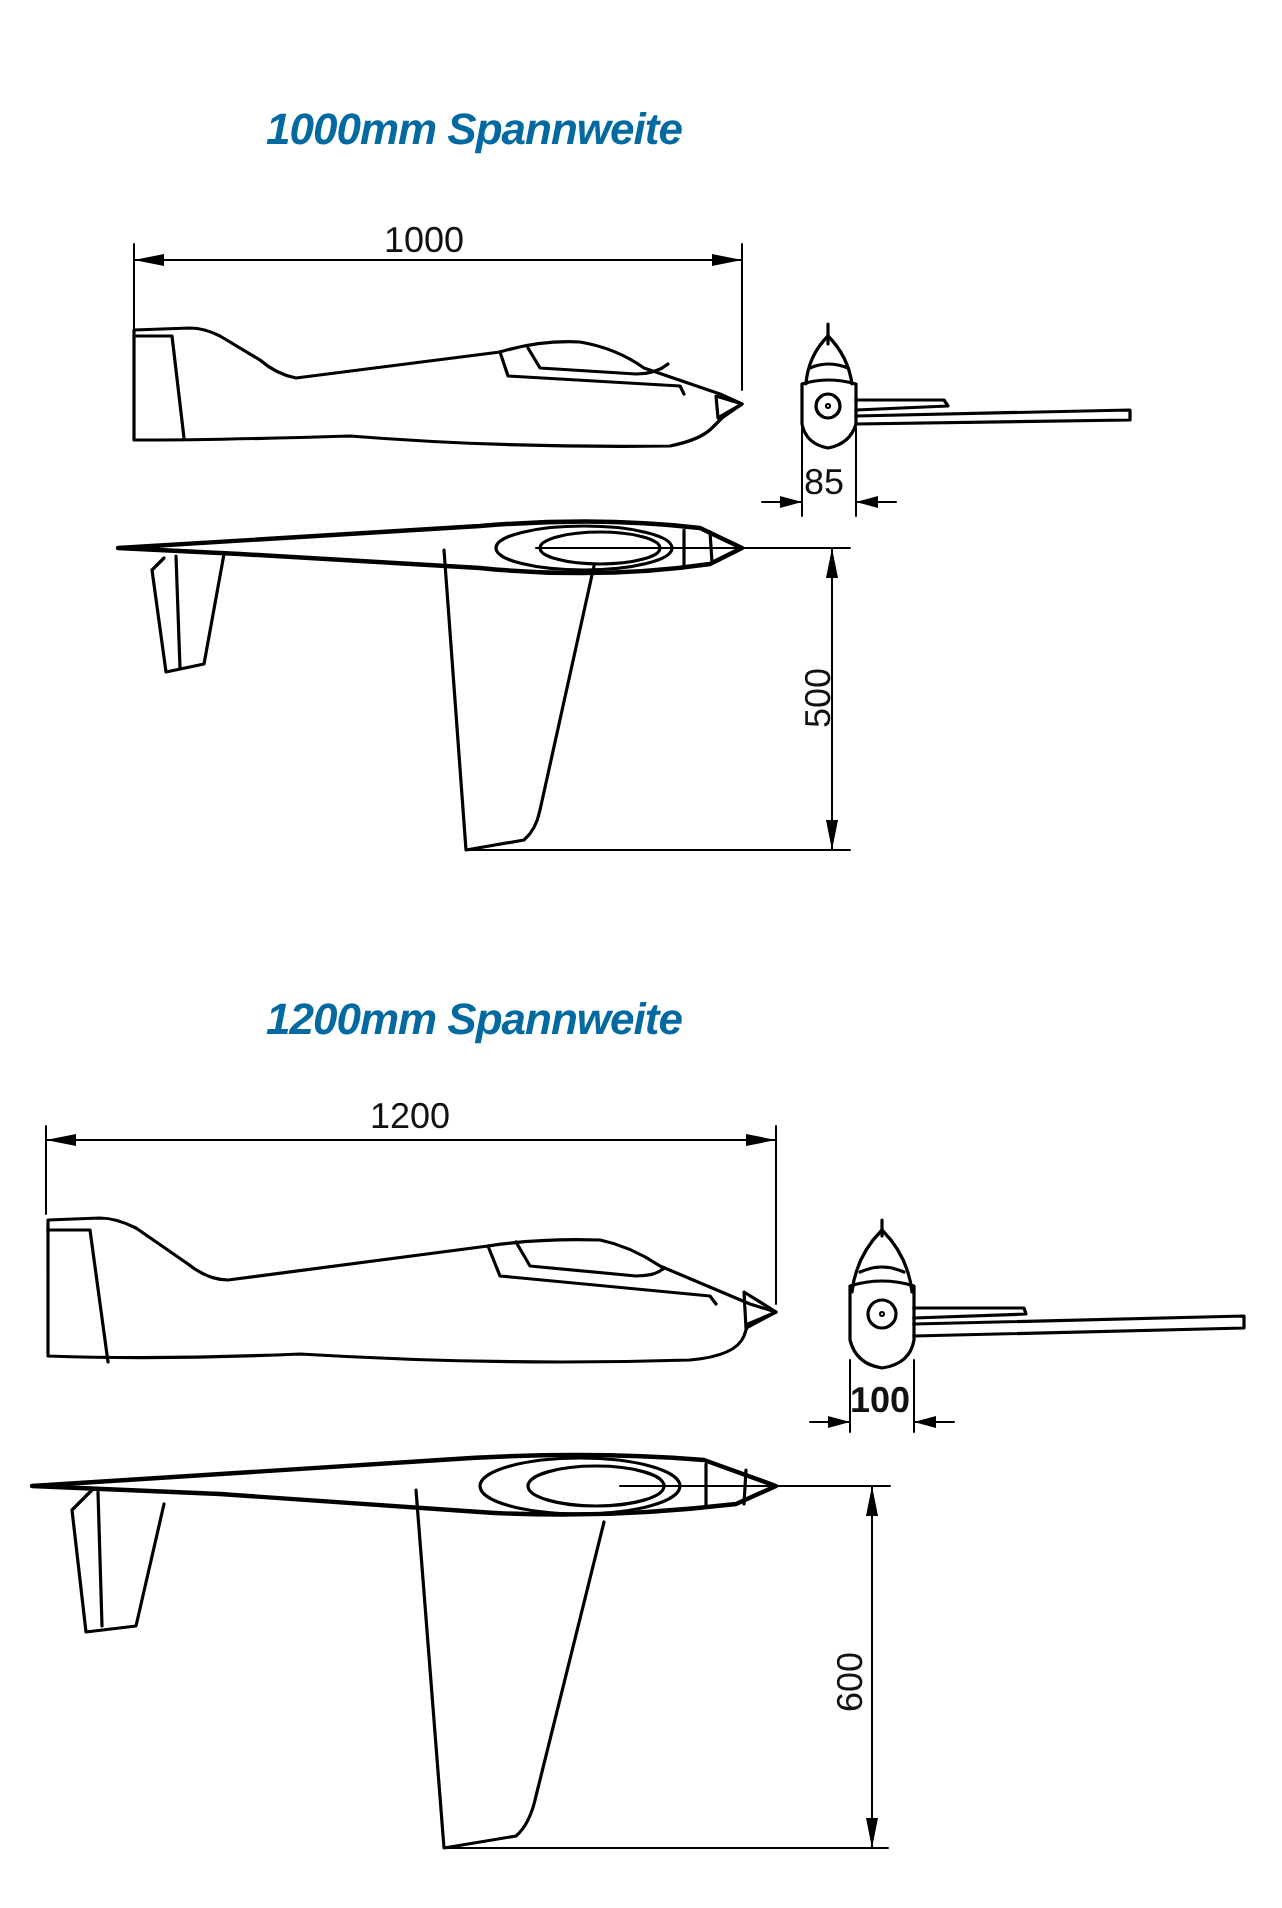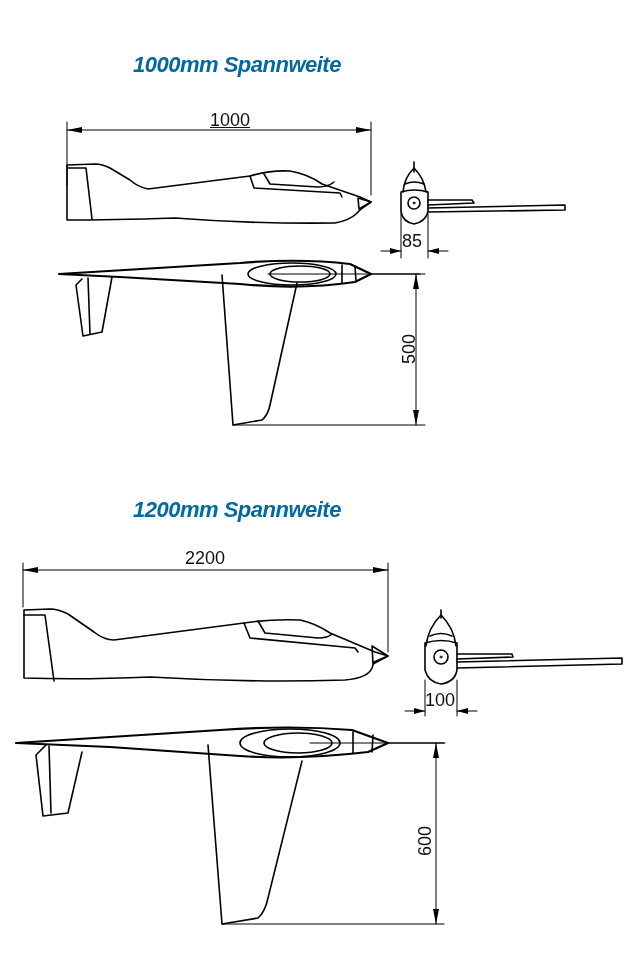--- a/index.html
+++ b/index.html
@@ -12,28 +12,28 @@
   svg.drawing .thin { stroke-width: 1; }
   svg.drawing .med { stroke-width: 1.6; }
   svg.drawing .thick { stroke-width: 2.2; }
   svg.drawing .arrow { fill: #000; stroke: none; }
 </style>
 </head>
 <body>
 
 <div class="title" style="left:133px; top:52px;">1000mm Spannweite</div>
 
-<div class="dim-label" style="left:210px; top:111px;text-decoration:underline;">1000</div>
+<div class="dim-label" style="left:192px; top:111px;">1000</div>
 <div class="dim-label" style="left:402px; top:232px;">85</div>
 <div class="dim-label vertical" style="left:394px; top:340px;">500</div>
 
 <div class="title" style="left:133px; top:497px;font-style:italic;">1200mm Spannweite</div>
 
-<div class="dim-label" style="left:185px; top:549px;">2200</div>
-<div class="dim-label" style="left:425px; top:691px;">100</div>
+<div class="dim-label" style="left:185px; top:549px;">1200</div>
+<div class="dim-label" style="left:425px; top:691px;font-weight:bold;">100</div>
 <div class="dim-label vertical" style="left:410px; top:832px;">600</div>
 
 <svg class="drawing" width="641" height="954" viewBox="0 0 641 954">
 
   <g>
 
     <line class="thin" x1="67" y1="122" x2="67" y2="185"></line>
     <line class="thin" x1="371" y1="122" x2="371" y2="195"></line>
     <line class="thin" x1="67" y1="130" x2="371" y2="130"></line>
     <polygon class="arrow" points="67,130 82,127 82,133"></polygon>

